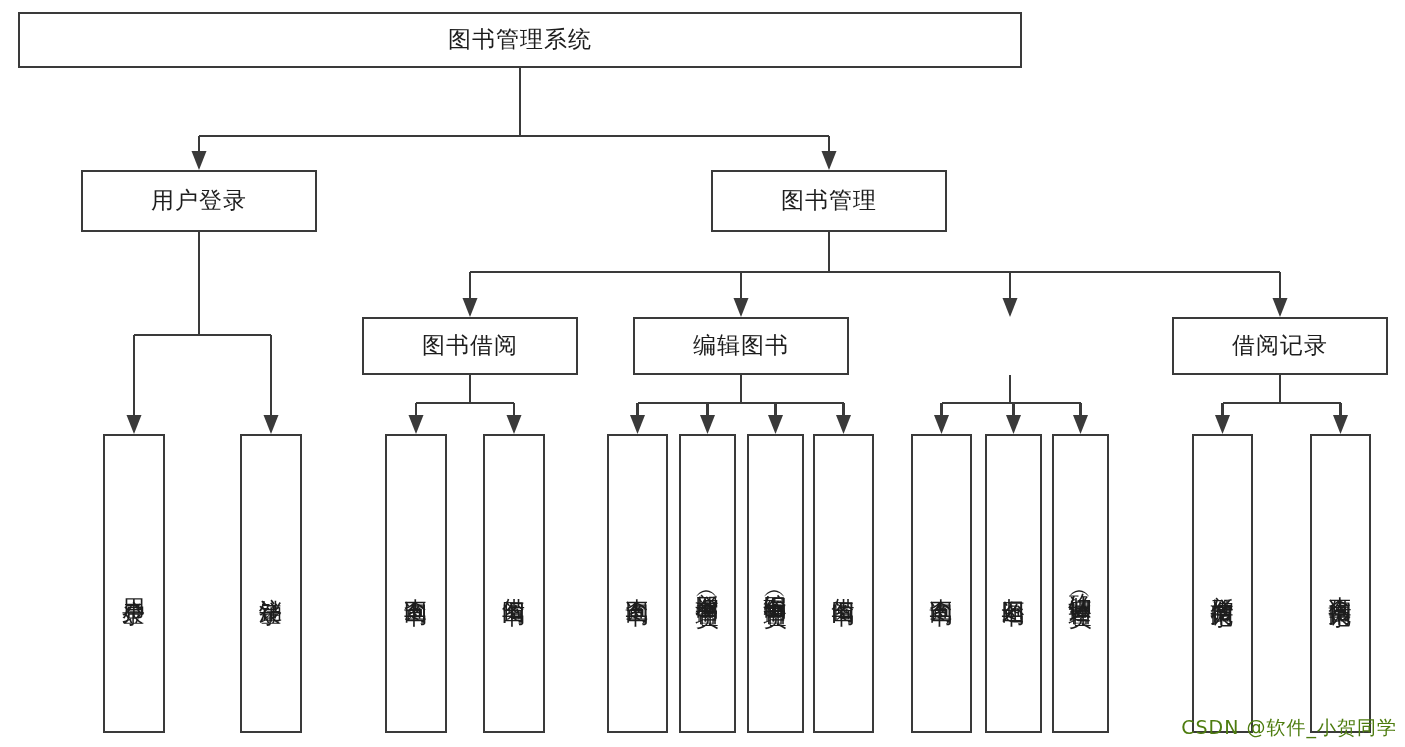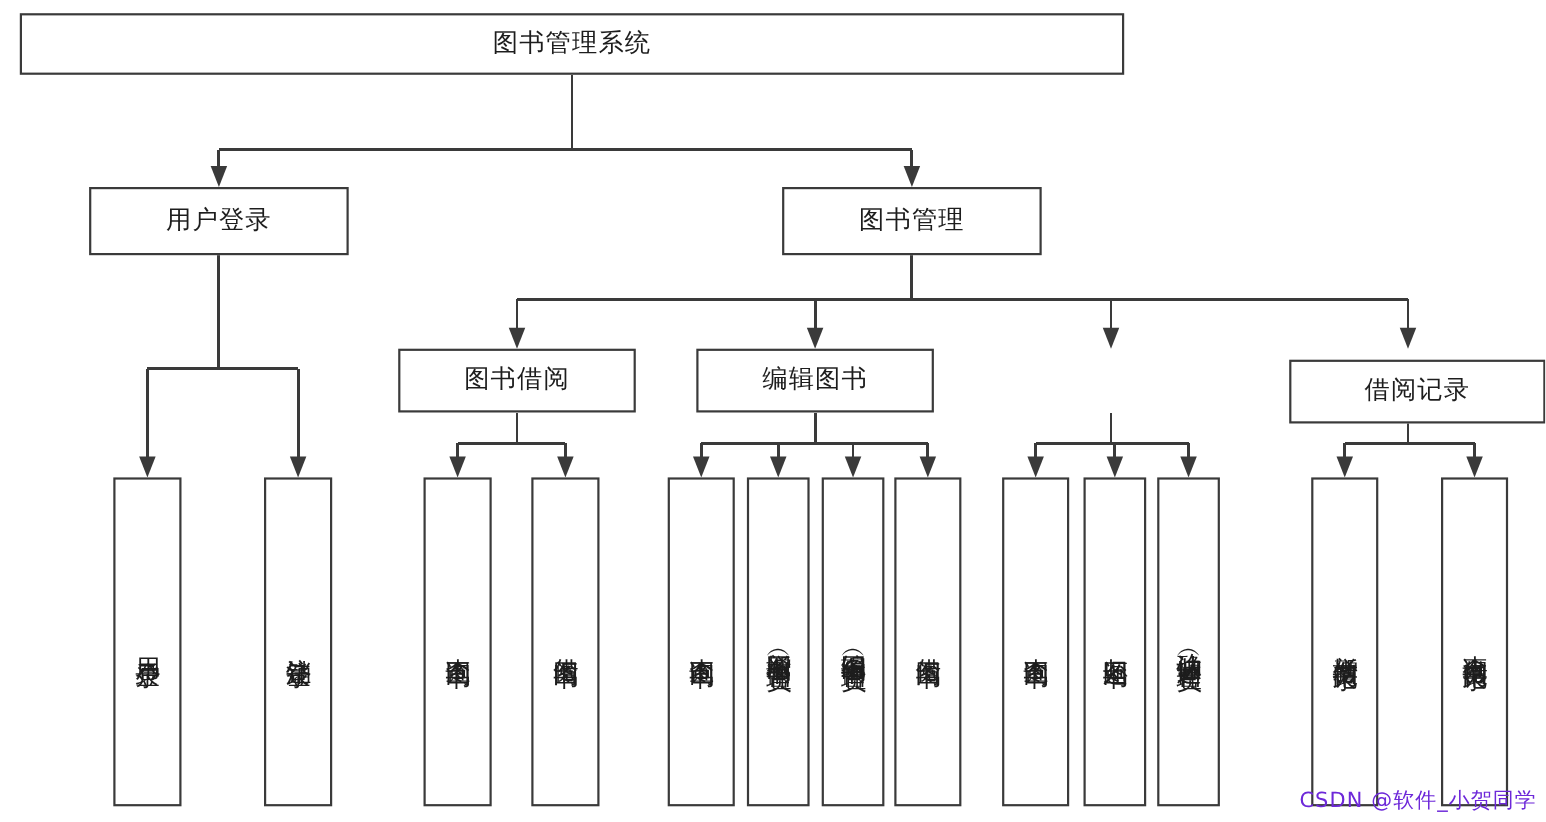--- a/index.html
+++ b/index.html
@@ -57,21 +57,21 @@
     white-space: nowrap;
   }
   .nlabel {
     display: block;
   }
   #watermark {
     position: absolute;
     right: 8px;
     bottom: 6px;
     font-size: 19px;
-    color: #6d28d9;
+    color: #4d7c0f;
     letter-spacing: 1px;
     z-index: 3;
     white-space: nowrap;
   }
 </style>
 </head>
 <body>
 
 <div id="canvas">
 
@@ -140,21 +140,21 @@
   <div class="node horiz" id="node-book-manage" style="left: 711px; top: 170px; width: 236px; height: 62px;">
     <span class="nlabel">图书管理</span>
   </div>
 
   <div class="node horiz" id="node-new-book-recommend" style="left: 362px; top: 317px; width: 216px; height: 58px;">
     <span class="nlabel">图书借阅</span>
   </div>
   <div class="node horiz" id="node-book-borrow" style="left: 633px; top: 317px; width: 216px; height: 58px;">
     <span class="nlabel">编辑图书</span>
   </div>
-  <div class="node horiz" id="node-borrow-record" style="left: 1172px; top: 327px; width: 233px; height: 58px;">
+  <div class="node horiz" id="node-borrow-record" style="left: 1172px; top: 317px; width: 216px; height: 58px;">
     <span class="nlabel">借阅记录</span>
   </div>
 
   <div class="node vert" id="node-leaf-user-login" style="left: 103px; top: 434px; width: 62px; height: 299px;">
     <span class="nlabel">用户登录</span>
   </div>
   <div class="node vert" id="node-leaf-logout-login" style="left: 240px; top: 434px; width: 62px; height: 299px;">
     <span class="nlabel">注销登录</span>
   </div>
   <div class="node vert" id="node-leaf-query-book-new" style="left: 385px; top: 434px; width: 62px; height: 299px;">

